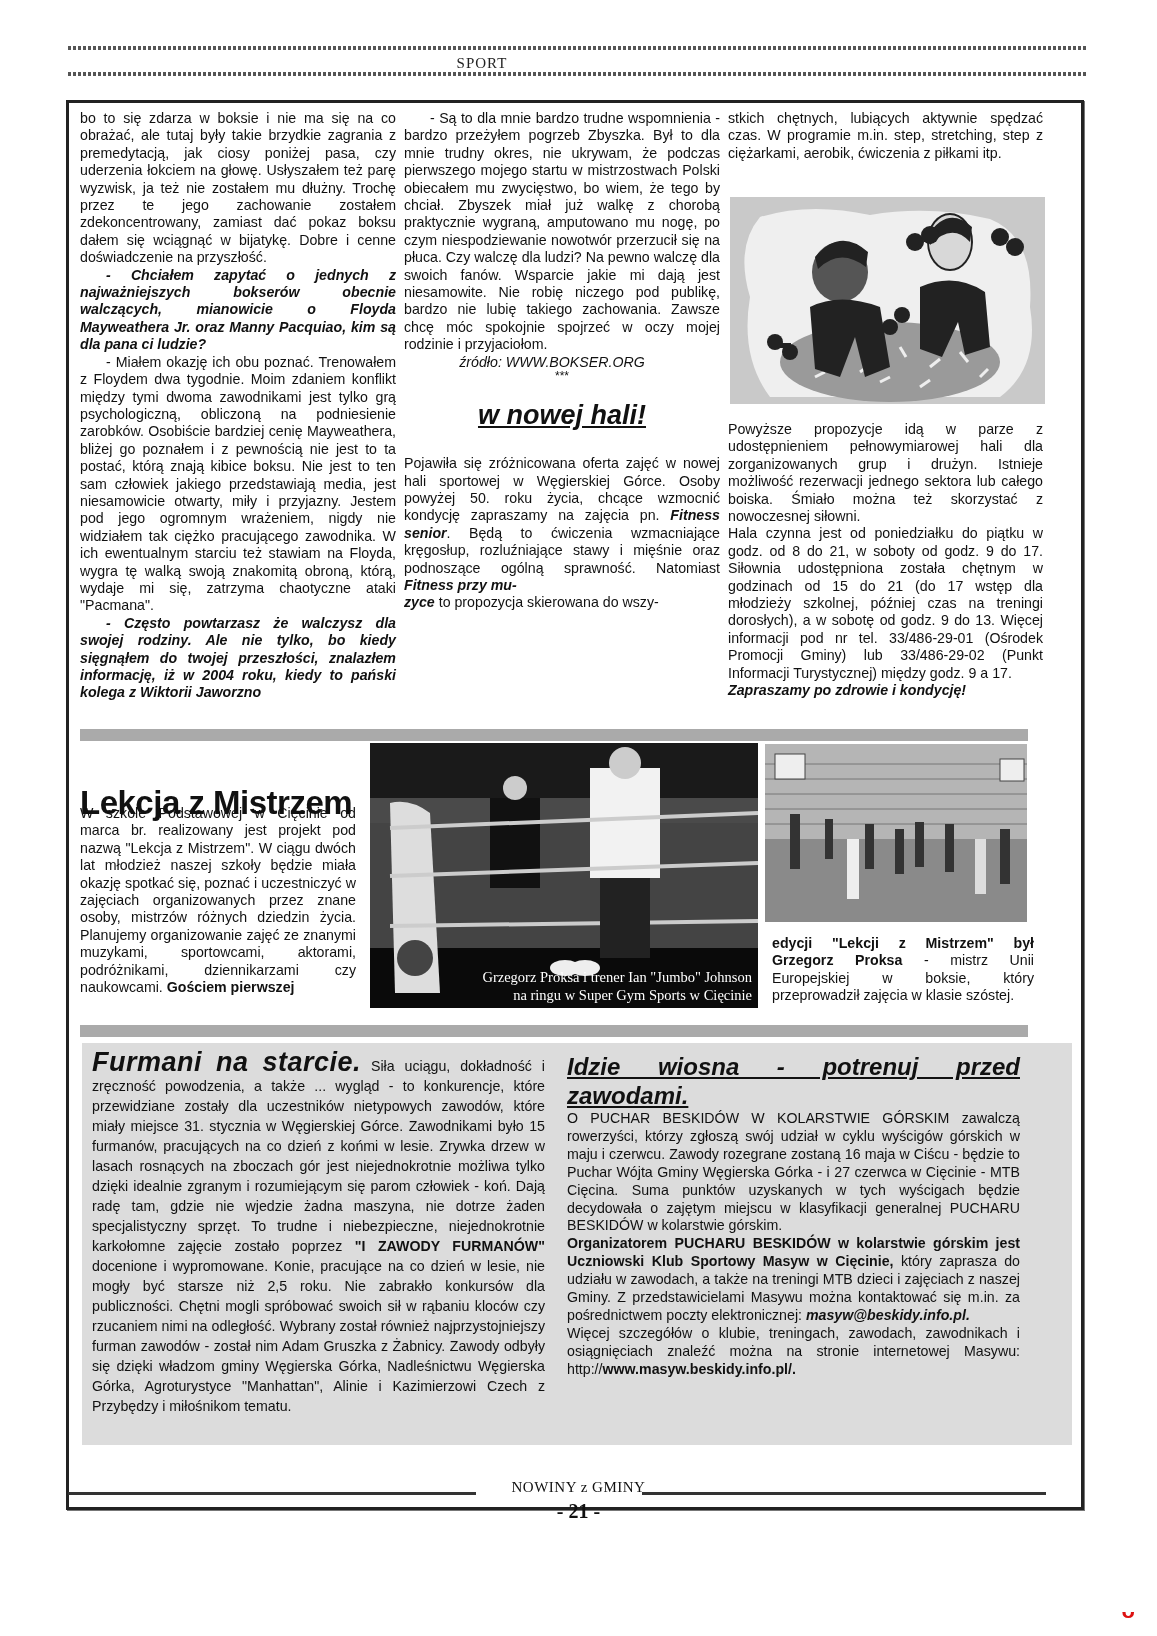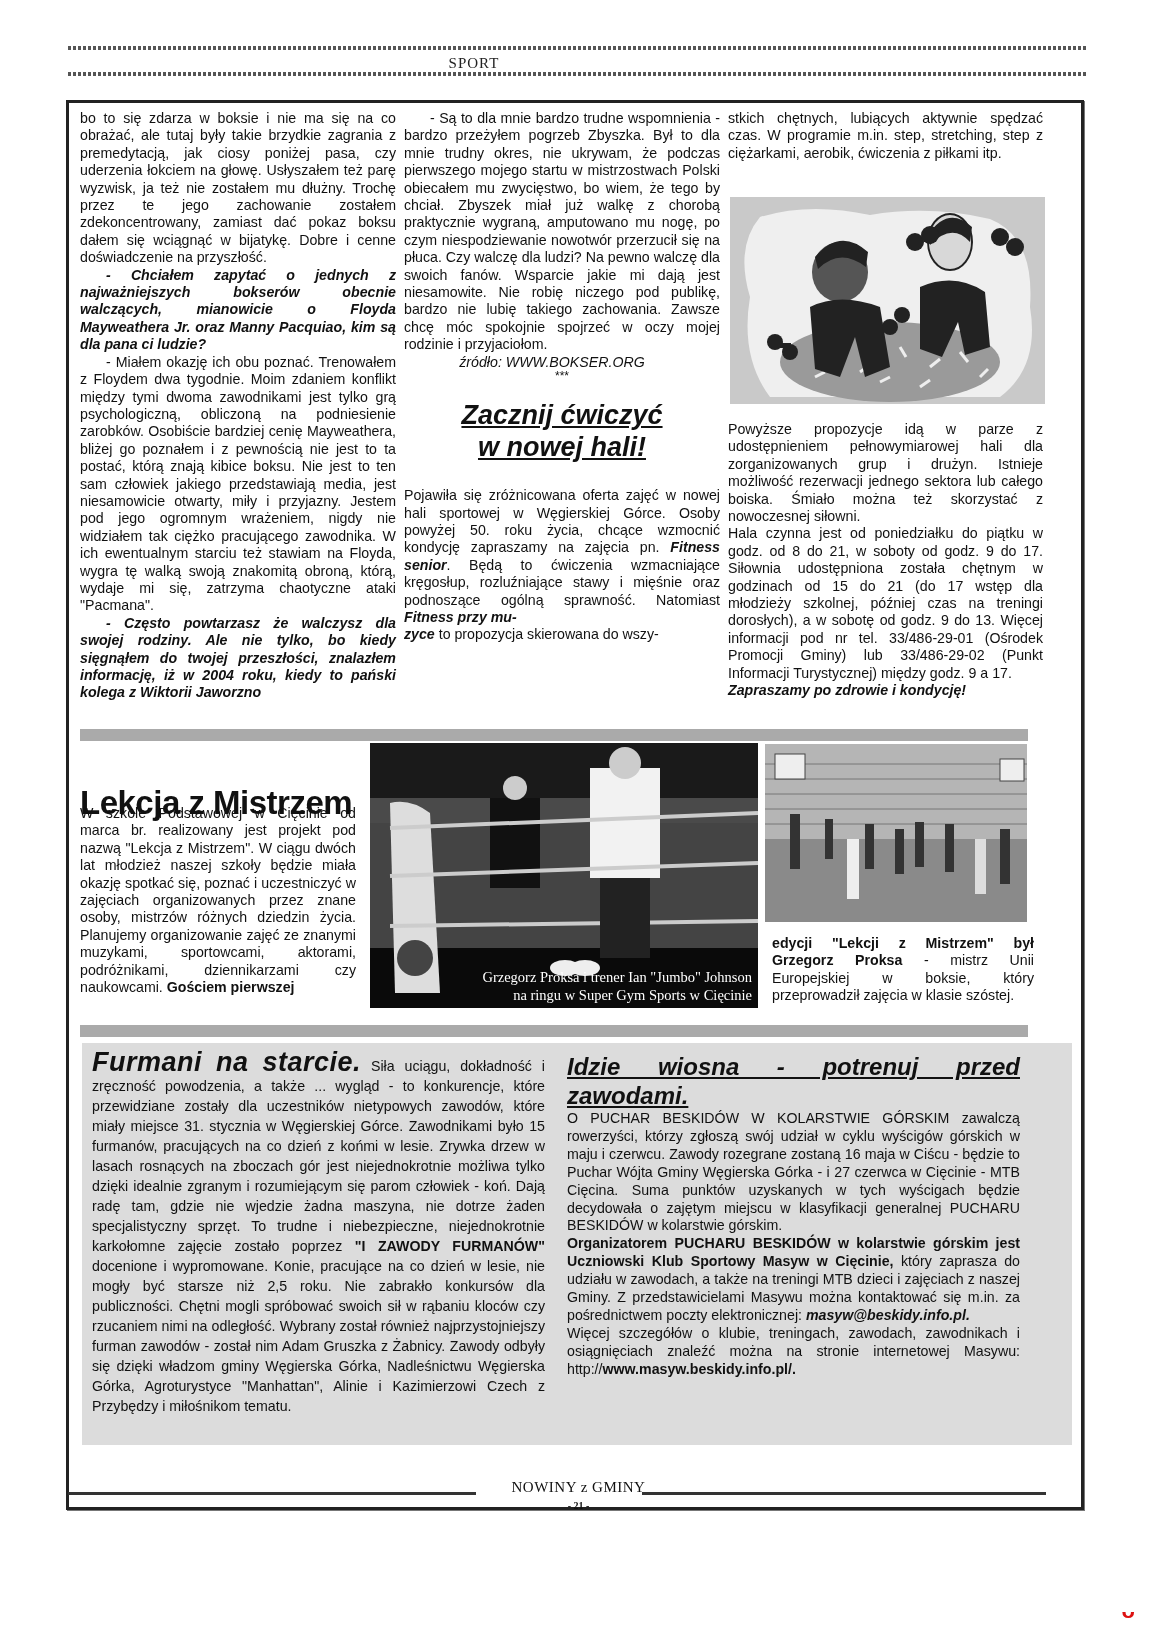--- a/index.html
+++ b/index.html
@@ -1,19 +1,19 @@
 <!DOCTYPE html>
 <html><head>
 <meta charset="utf-8">
 <style>
   html, body { margin: 0; padding: 0; background: #ffffff; }
   body { width: 1157px; height: 1636px; position: relative; overflow: hidden; font-family: "Liberation Sans", sans-serif; color: #111; }
   .dots { position: absolute; left: 68px; width: 1020px; height: 4px;
     background-image: repeating-linear-gradient(90deg, #555 0 3px, transparent 3px 5px); }
-  .section-title { position: absolute; left: 4px; width: 940px; top: 55px; text-align: center;
+  .section-title { position: absolute; left: 12px; width: 940px; top: 55px; text-align: center;
     font-family: "Liberation Serif", serif; font-size: 15px; letter-spacing: 1px; color: #222; }
   .frame { position: absolute; left: 66px; top: 100px; width: 1018px; height: 1410px;
     border: 3px solid #222; box-sizing: border-box; box-shadow: 1px 1px 0 #777; }
   .col { position: absolute; font-size: 14.2px; line-height: 17.4px; text-align: justify; }
   .col p { margin: 0; }
   .ind { text-indent: 26px; }
   .q { font-weight: bold; font-style: italic; }
   .c1 { left: 80px; top: 110px; width: 316px; }
   .c2 { left: 404px; top: 110px; width: 316px; }
   .c3 { left: 728px; top: 110px; width: 315px; }
@@ -23,21 +23,21 @@
   .clip { position: absolute; left: 730px; top: 197px; width: 315px; height: 207px; background: #c9c9c9; overflow: hidden; }
   .graybar { position: absolute; height: 12px; background: #aaa; }
   .lesson-title { position: absolute; left: 80px; top: 740px; font-size: 33px; font-weight: bold; letter-spacing: -0.5px; margin-top: 44px; }
   .photo { position: absolute; overflow: hidden; }
   .caption { position: absolute; left: 372px; top: 968px; width: 380px; font-family: "Liberation Serif", serif; color: #fff; font-size: 14.5px; line-height: 18px; text-align: right; }
   .greybox { position: absolute; left: 82px; top: 1043px; width: 990px; height: 402px; background: #dcdcdc; }
   .h-furman { font-size: 27px; font-weight: bold; font-style: italic; letter-spacing: 0.5px; }
   .h-wiosna { font-size: 24px; font-weight: bold; font-style: italic; text-decoration: underline; line-height: 29px; }
   .footer-rule { position: absolute; top: 1492px; height: 3px; background: #333; }
   .footer-title { position: absolute; left: 0; width: 1157px; top: 1479px; text-align: center; font-family: "Liberation Serif", serif; font-size: 15px; letter-spacing: 0.5px; }
-  .footer-page { position: absolute; left: 0; width: 1157px; top: 1500px; text-align: center; font-family: "Liberation Serif", serif; font-size: 10px; font-weight: bold; }
+  .footer-page { position: absolute; left: 0; width: 1157px; top: 1500px; text-align: center; font-family: "Liberation Serif", serif; font-size: 20px; font-weight: bold; }
   .corner-logo { position: absolute; right: 22px; bottom: 12px; color: #d11; font-size: 22px; font-weight: bold; }
 </style>
 </head>
 <body>
 
 <div class="dots" style="top:46px;"></div>
 <div class="section-title">SPORT</div>
 <div class="dots" style="top:72px;"></div>
 
 <div class="frame"></div>
@@ -47,21 +47,20 @@
   <p class="ind q">- Chciałem zapytać o jednych z najważniejszych bokserów obecnie walczących, mianowicie o Floyda Mayweathera Jr. oraz Manny Pacquiao, kim są dla pana ci ludzie?</p>
   <p class="ind">- Miałem okazję ich obu poznać. Trenowałem z Floydem dwa tygodnie. Moim zdaniem konflikt między tymi dwoma zawodnikami jest tylko grą psychologiczną, obliczoną na podniesienie zarobków. Osobiście bardziej cenię Mayweathera, bliżej go poznałem i z pewnością nie jest to ta postać, którą znają kibice boksu. Nie jest to ten sam człowiek jakiego przedstawiają media, jest niesamowicie otwarty, miły i przyjazny. Jestem pod jego ogromnym wrażeniem, nigdy nie widziałem tak ciężko pracującego zawodnika. W ich ewentualnym starciu też stawiam na Floyda, wygra tę walką swoją znakomitą obroną, którą, wydaje mi się, zatrzyma chaotyczne ataki "Pacmana".</p>
   <p class="ind q">- Często powtarzasz że walczysz dla swojej rodziny. Ale nie tylko, bo kiedy sięgnąłem do twojej przeszłości, znalazłem informację, iż w 2004 roku, kiedy to pański kolega z Wiktorii Jaworzno</p>
 </div>
 
 <div class="col c2">
   <p class="ind">- Są to dla mnie bardzo trudne wspomnienia - bardzo przeżyłem pogrzeb Zbyszka. Był to dla mnie trudny okres, nie ukrywam, że podczas pierwszego mojego startu w mistrzostwach Polski obiecałem mu zwycięstwo, bo wiem, że tego by chciał. Zbyszek miał już walkę z chorobą praktycznie wygraną, amputowano mu nogę, po czym niespodziewanie nowotwór przerzucił się na płuca. Czy walczę dla ludzi? Na pewno walczę dla swoich fanów. Wsparcie jakie mi dają jest niesamowite. Nie robię niczego pod publikę, bardzo nie lubię takiego zachowania. Zawsze chcę móc spokojnie spojrzeć w oczy mojej rodzinie i przyjaciołom.</p>
   <p class="src">źródło: WWW.BOKSER.ORG</p>
   <p class="stars">***</p>
   <div class="headline">
-    <div>Zacznij ćwiczyć</div>
     <div>w nowej hali!</div>
   </div>
   <p><span>Pojawiła się zróżnicowana oferta zajęć w nowej hali sportowej w Węgierskiej Górce. Osoby powyżej 50. roku życia, chcące wzmocnić kondycję zapraszamy na zajęcia pn. </span><b><i>Fitness senior</i></b><span>. Będą to ćwiczenia wzmacniające kręgosłup, rozluźniające stawy i mięśnie oraz podnoszące ogólną sprawność. Natomiast </span><b><i>Fitness przy mu-<br>zyce</i></b> to propozycja skierowana do wszy-</p>
 </div>
 
 <div class="col c3">
   <p>stkich chętnych, lubiących aktywnie spędzać czas. W programie  m.in. step, stretching, step z ciężarkami, aerobik, ćwiczenia z piłkami itp.</p>
 </div>
 
 <div class="clip">

